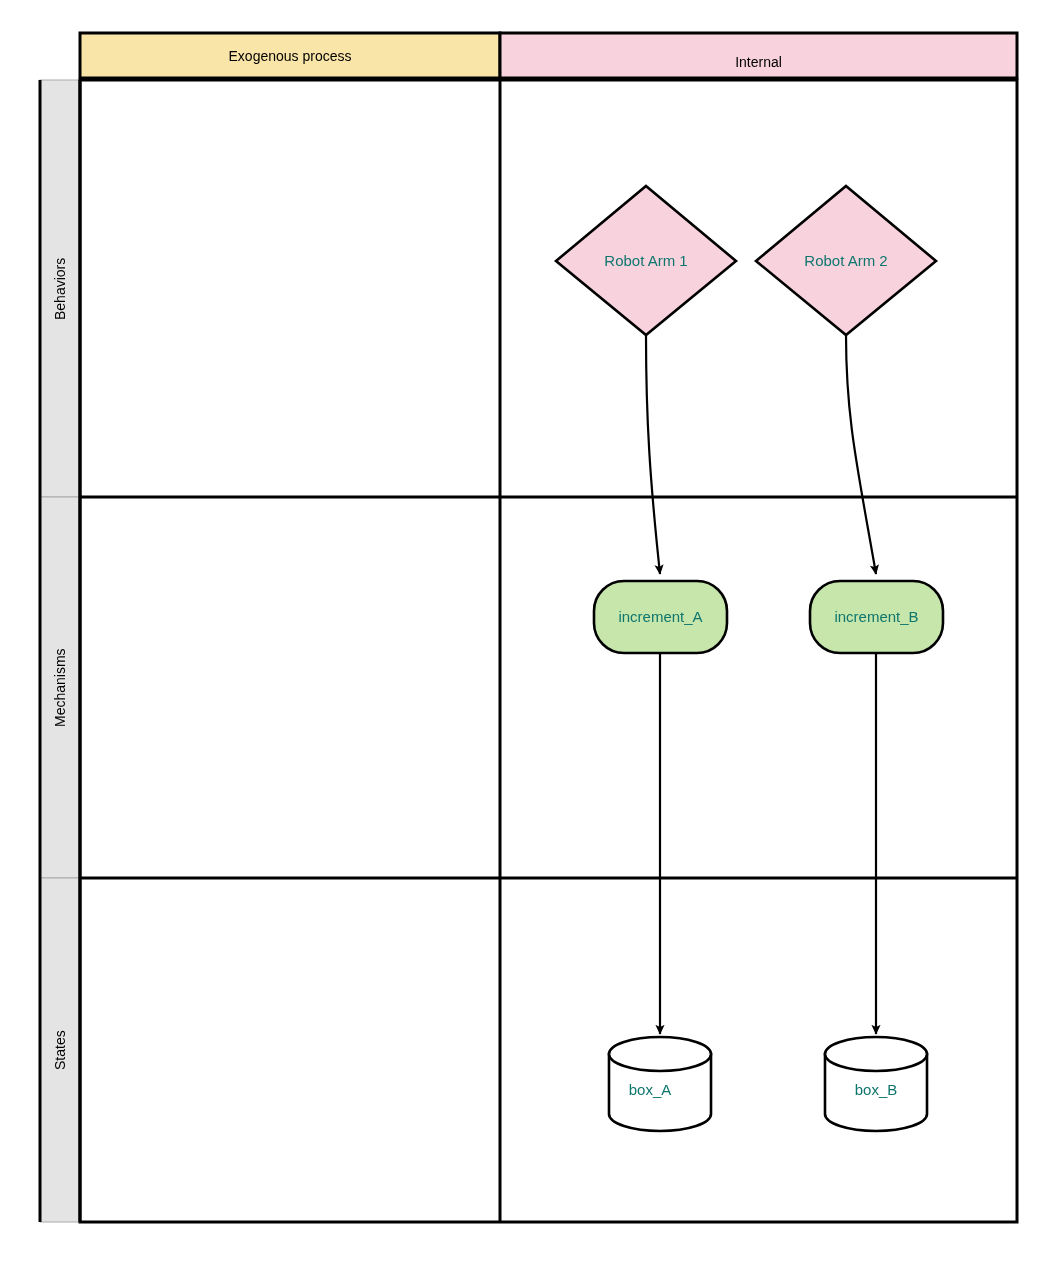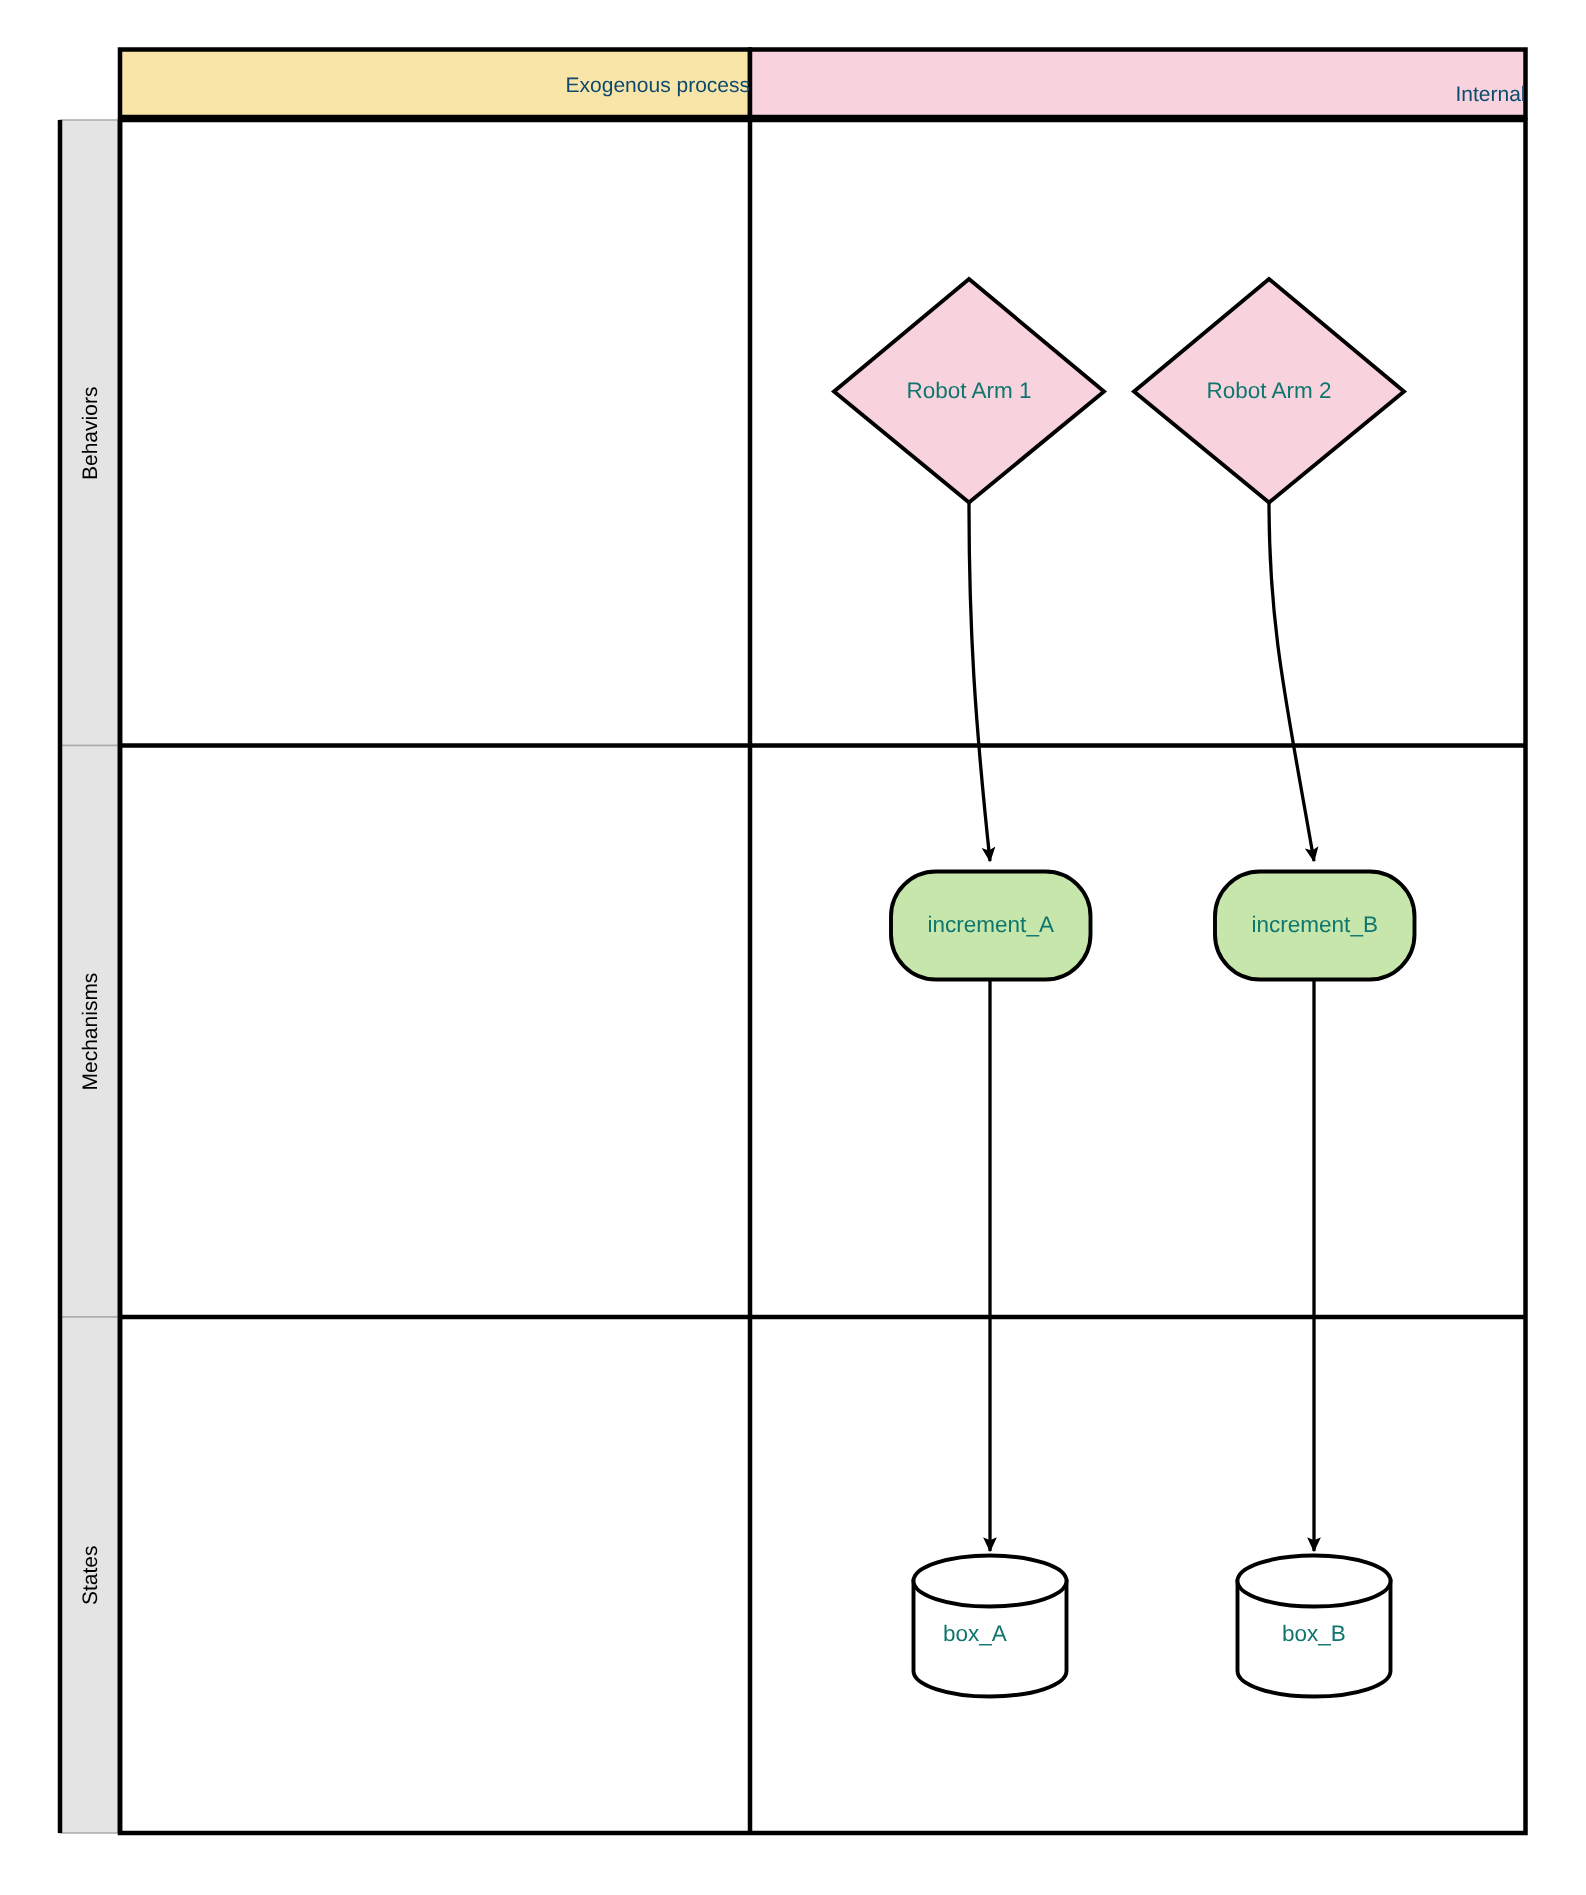--- a/index.html
+++ b/index.html
@@ -42,22 +42,22 @@
     color: #000000;
     font-size: 14px;
     writing-mode: vertical-rl;
     transform: rotate(180deg);
     white-space: nowrap;
   }
   .col-label {
     position: absolute;
     display: flex;
     align-items: center;
-    justify-content: flex-end;
-    color: #0c4a6e;
+    justify-content: center;
+    color: #000000;
     font-size: 14px;
     white-space: nowrap;
   }
 </style>
 </head>
 <body>
 
 <div id="canvas">
 
   <svg class="layer" viewBox="0 0 1057 1263" xmlns="http://www.w3.org/2000/svg">

